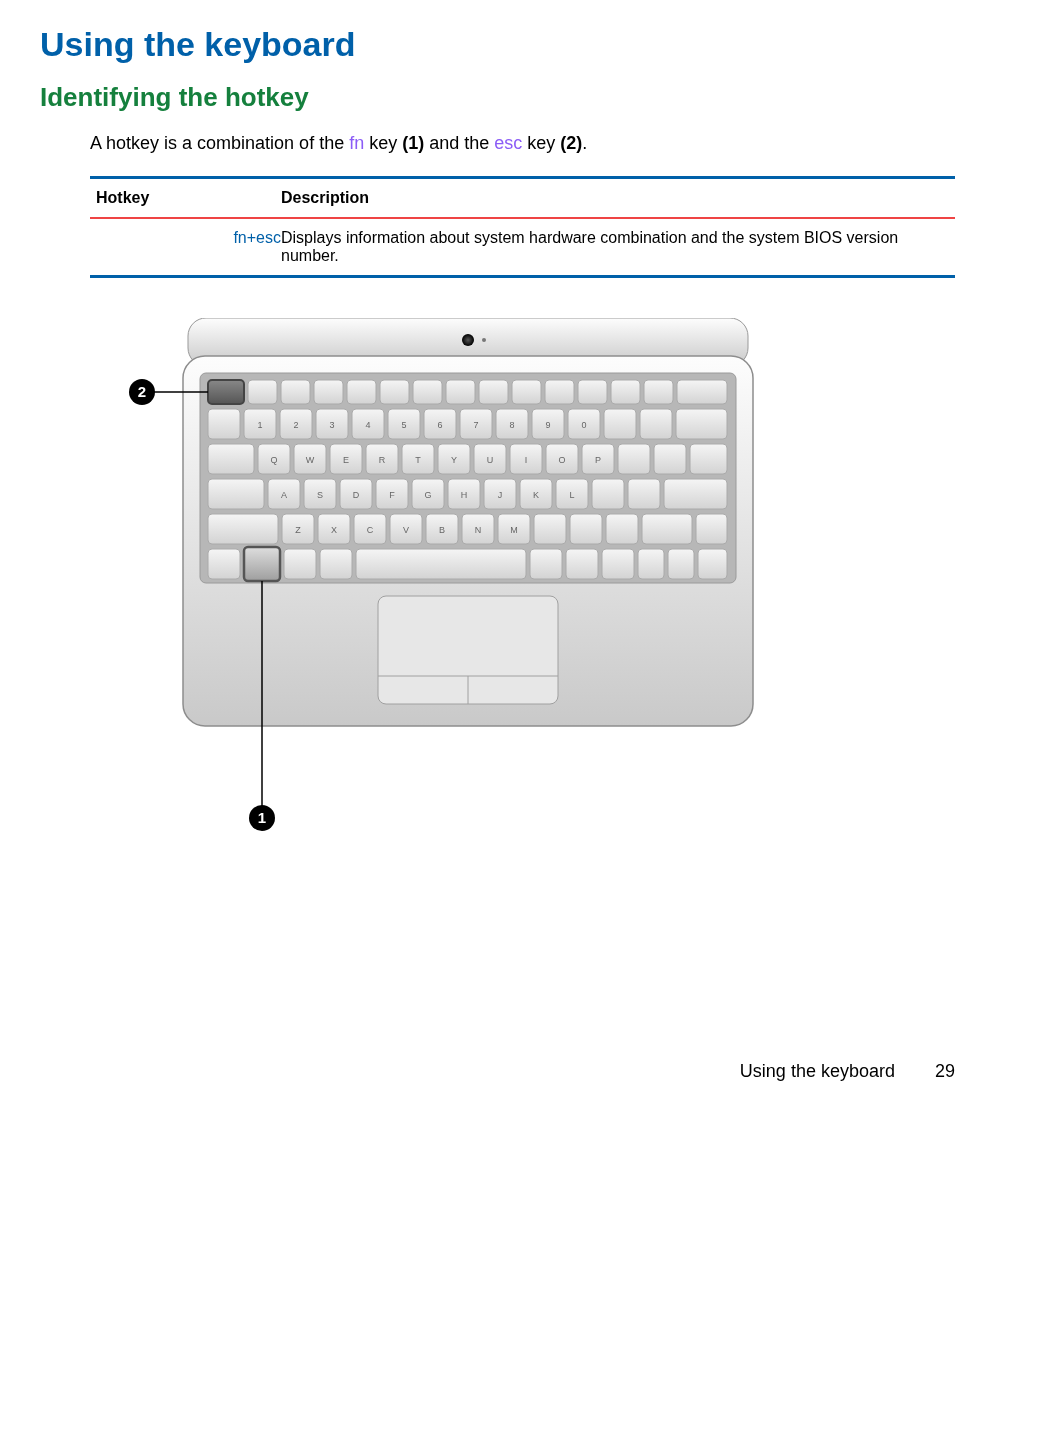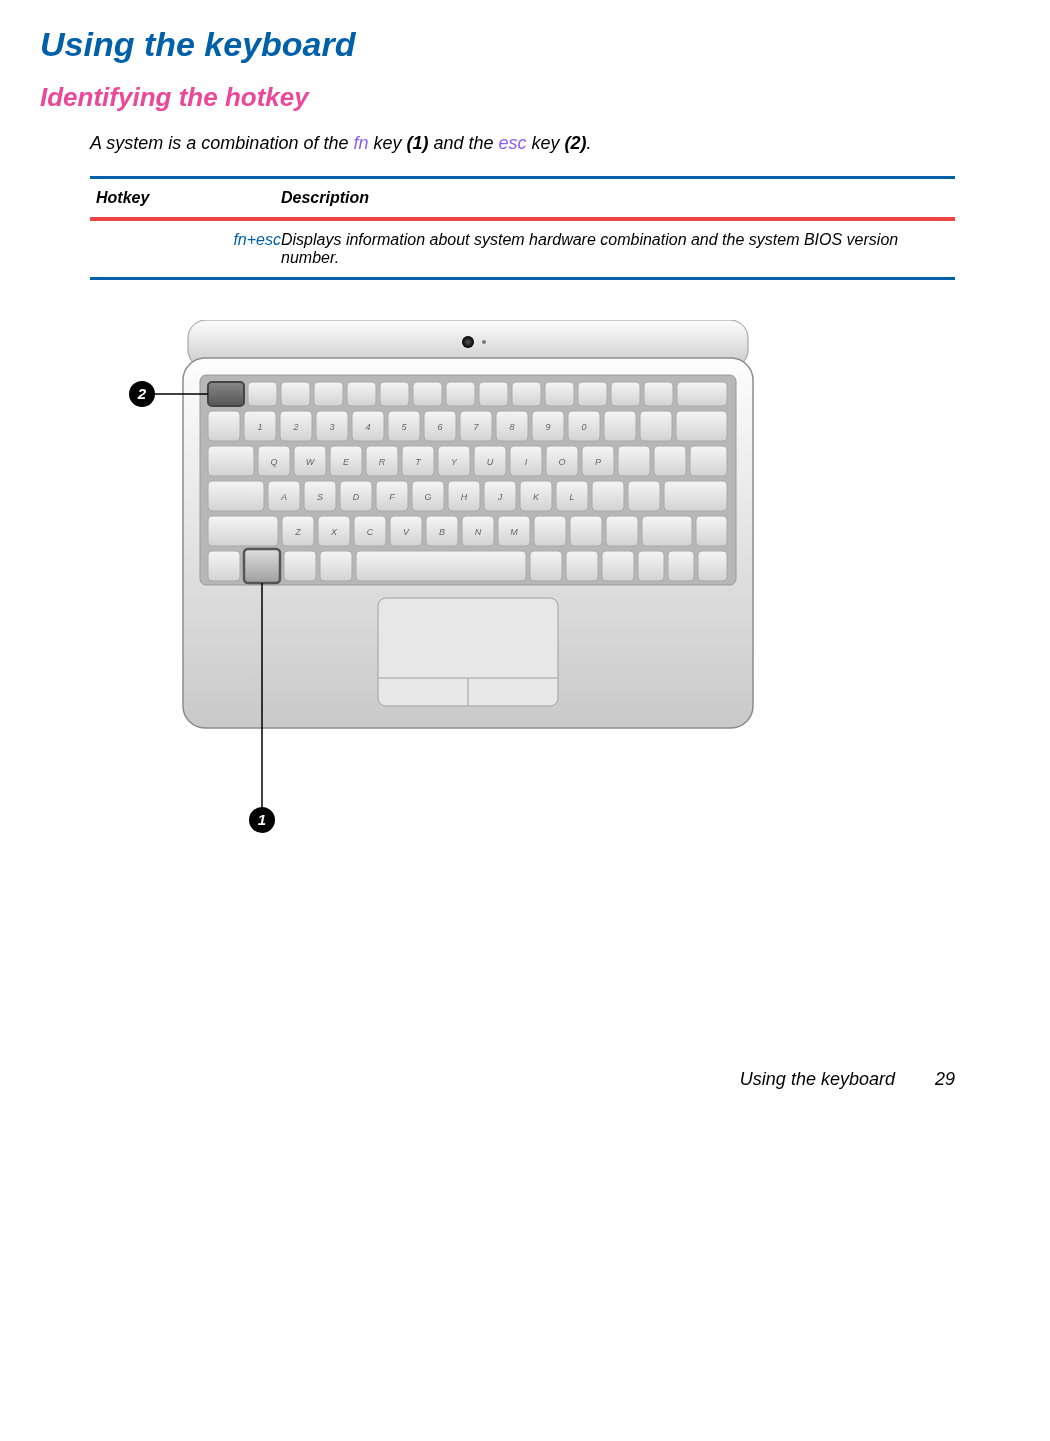--- a/index.html
+++ b/index.html
@@ -9,30 +9,29 @@
     font-family: Arial, Helvetica, sans-serif;
     color: #000;
   }
   .page {
     width: 1050px;
     height: 1130px;
     position: relative;
     margin: 0 auto;
     box-sizing: border-box;
     padding: 25px 95px 60px 40px;
-    font-style: italic;
   }
   h1.title {
     color: #0060a9;
     font-size: 34px;
     font-weight: bold;
     margin: 0 0 18px 0;
   }
   h2.subtitle {
-    color: #ec4899;
+    color: #15803d;
     font-size: 26px;
     font-weight: bold;
     margin: 0 0 18px 0;
   }
   .intro {
     font-size: 18px;
     margin: 0 0 20px 50px;
     line-height: 1.4;
   }
   .kw { color: #8b5cf6; }
@@ -44,55 +43,55 @@
     border-top: 3px solid #0060a9;
     border-bottom: 3px solid #0060a9;
   }
   .hk-table .row {
     display: flex;
     padding: 10px 6px;
     font-size: 16px;
   }
   .hk-table .header-row {
     font-weight: bold;
-    border-bottom: 4px solid #ef4444;
+    border-bottom: 2px solid #ef4444;
   }
   .hk-col1 { width: 185px; flex: 0 0 185px; }
   .hk-col2 { flex: 1; }
   .hk-link { color: #0060a9; text-align: right; }
 
   
   .diagram-wrap {
     margin: 40px 0 0 88px;
     position: relative;
     width: 640px;
     height: 530px;
   }
   svg { display: block; }
 
   
   .footer {
     position: absolute;
     right: 95px;
-    bottom: 40px;
+    bottom: 48px;
     font-size: 18px;
   }
   .footer .pg-num { display: inline-block; margin-left: 35px; }
   .footer .sec-title { display: inline-block; }
 </style>
 </head>
 <body>
 
 <div class="page">
 
   <h1 class="title">Using the keyboard</h1>
   <h2 class="subtitle">Identifying the hotkey</h2>
 
   <p class="intro">
-    <span>A system is a combination of the </span><span class="kw">fn</span><span> key </span><b>(1)</b><span> and the </span><span class="kw">esc</span><span> key </span><b>(2)</b><span>.</span>
+    <span>A hotkey is a combination of the </span><span class="kw">fn</span><span> key </span><b>(1)</b><span> and the </span><span class="kw">esc</span><span> key </span><b>(2)</b><span>.</span>
   </p>
 
   <div class="hk-table">
     <div class="row header-row">
       <div class="hk-col1">Hotkey</div>
       <div class="hk-col2">Description</div>
     </div>
     <div class="row">
       <div class="hk-col1 hk-link">fn+esc</div>
       <div class="hk-col2">Displays information about system hardware combination and the system BIOS version number.</div>

